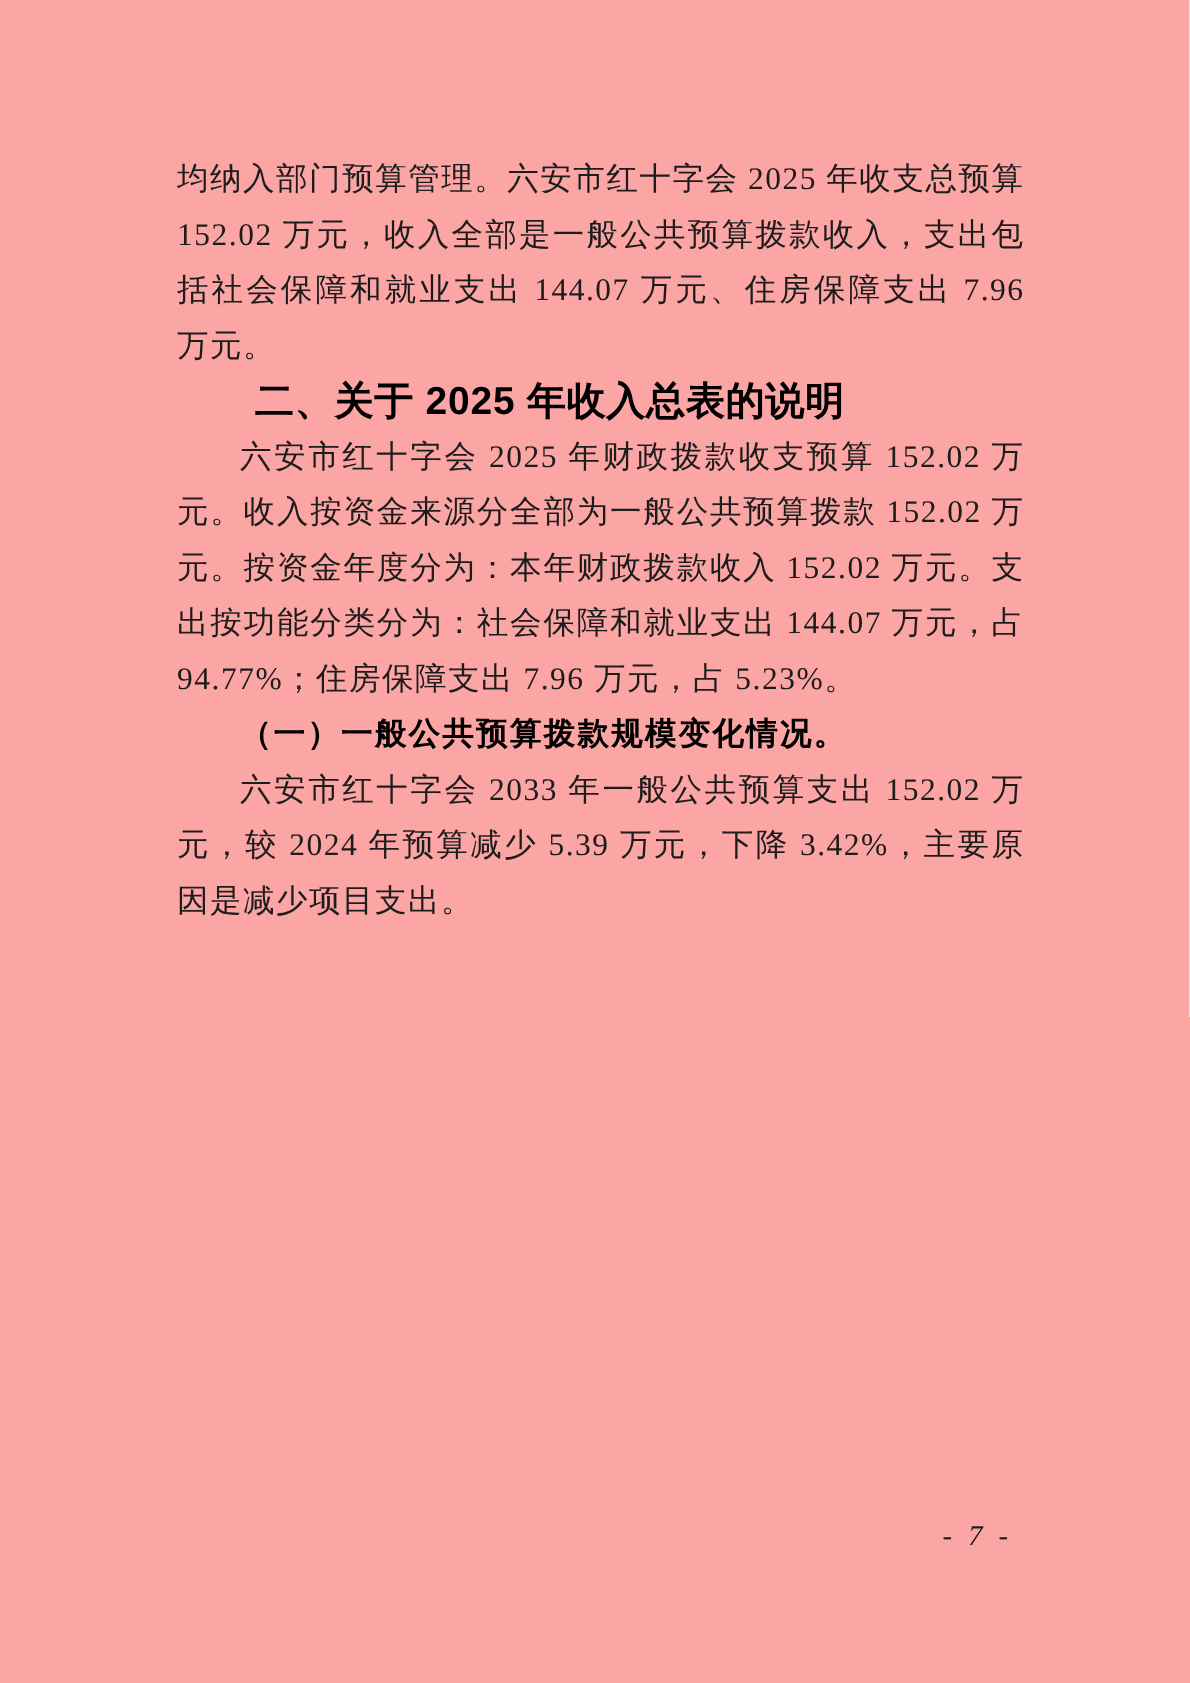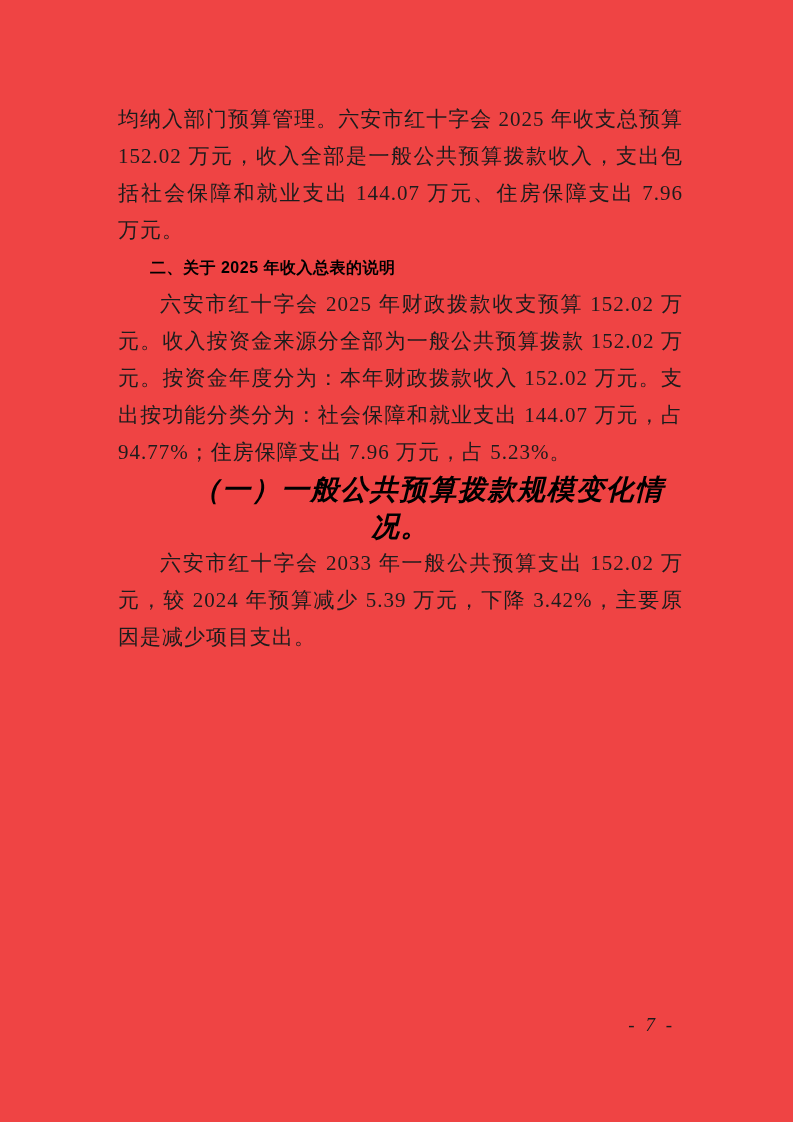--- a/index.html
+++ b/index.html
@@ -4,21 +4,21 @@
 <style>
   html, body {
     margin: 0;
     padding: 0;
     background: #ffffff;
   }
   .page {
     position: relative;
     width: 793px;
     height: 1122px;
-    background: #ef4444;
+    background: #fca5a5;
     overflow: hidden;
     font-family: "Liberation Serif", "DejaVu Serif", serif;
     color: #1c1c1c;
   }
   .content {
     position: absolute;
     left: 118px;
     top: 101px;
     width: 565px;
     font-size: 21px;
@@ -29,39 +29,38 @@
   .content p {
     margin: 0;
     text-indent: 2em;
   }
   .content p.no-indent {
     text-indent: 0;
   }
   .section-heading {
     margin: 0;
     text-indent: 2em;
-    font-size: 16px;
+    font-size: 26px;
     line-height: 37px;
     font-weight: bold;
     color: #000000;
     font-family: "Liberation Sans", "DejaVu Sans", sans-serif;
     letter-spacing: 0.5px;
     text-align: left;
   }
   .sub-heading {
     margin: 0;
     text-indent: 2em;
-    font-size: 28px;
+    font-size: 21px;
     line-height: 37px;
     font-weight: bold;
     color: #000000;
     font-family: "Liberation Serif", "DejaVu Serif", serif;
     letter-spacing: 1.5px;
-    text-align: center;
-    font-style: italic;
+    text-align: left;
   }
   .page-number {
     position: absolute;
     top: 1013px;
     right: 118px;
     font-size: 19px;
     line-height: 24px;
     font-style: italic;
     letter-spacing: 3px;
     color: #1c1c1c;

